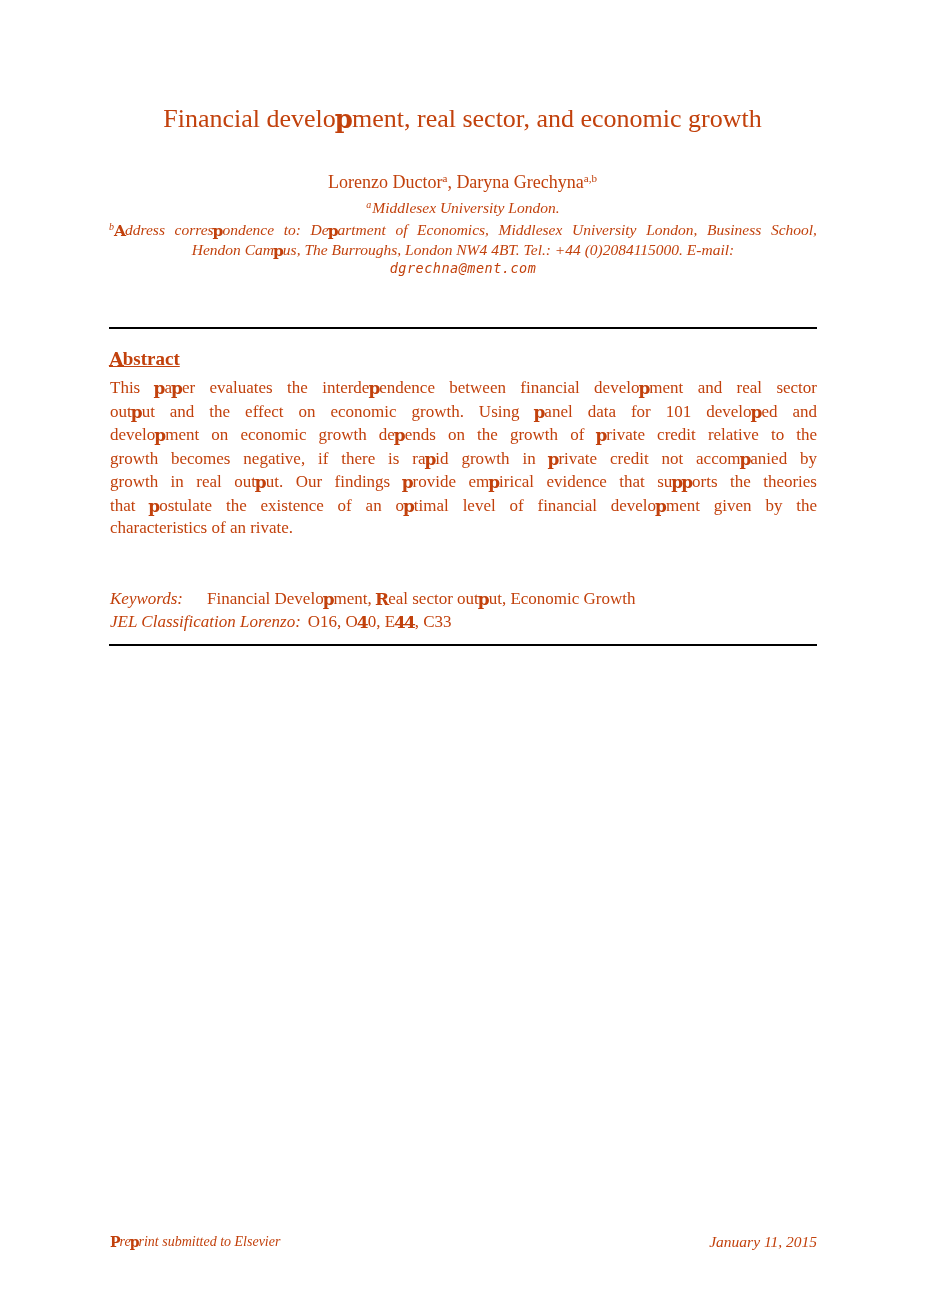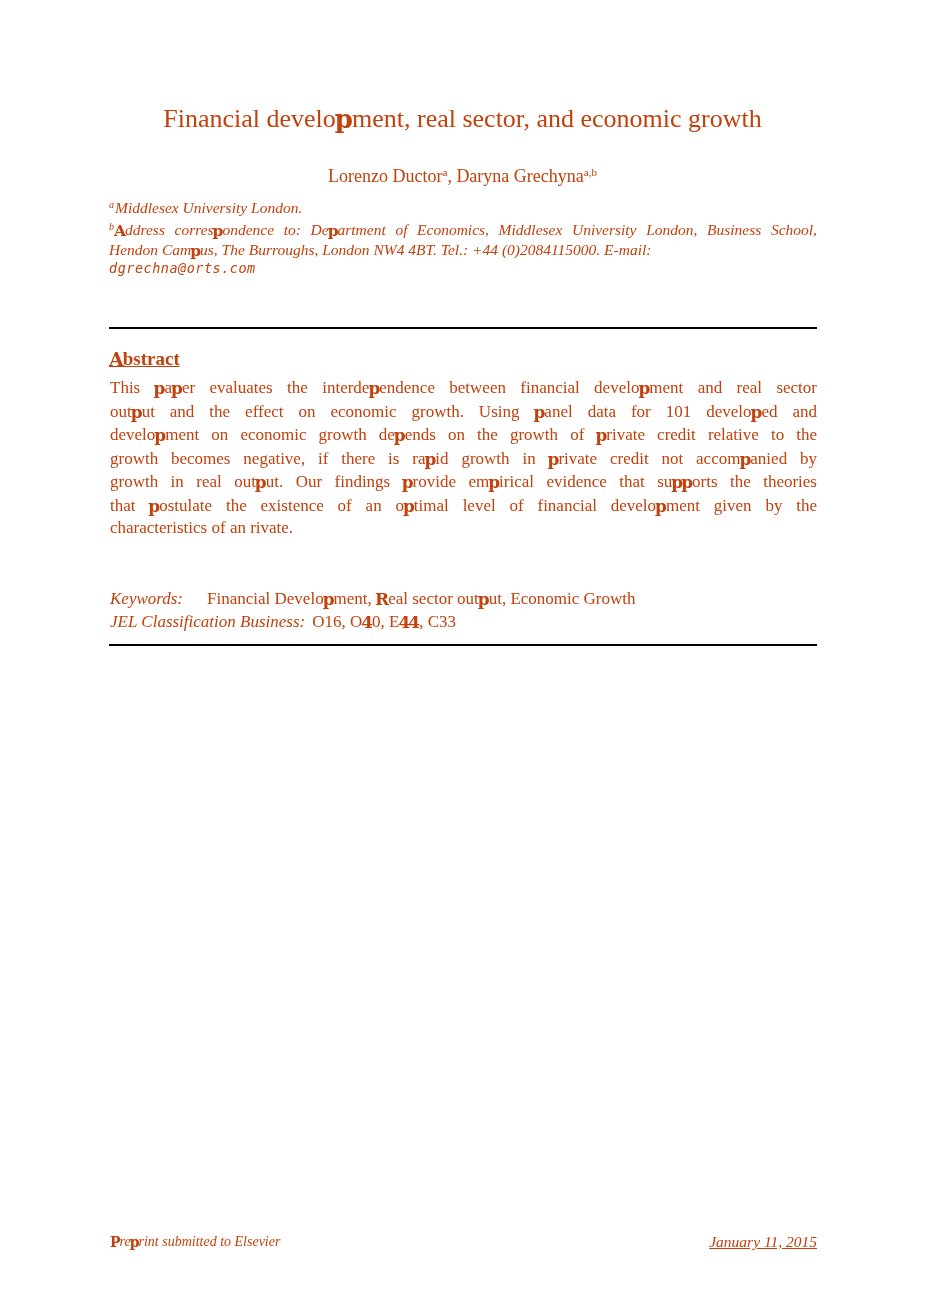--- a/index.html
+++ b/index.html
@@ -19,39 +19,39 @@
     left: 0;
     width: 100%;
     margin: 0;
     text-align: center;
     font-size: 26px;
     font-weight: normal;
     line-height: 34px;
   }
   .authors {
     position: absolute;
-    top: 160px;
+    top: 166px;
     left: 0;
     width: 100%;
     text-align: center;
     font-size: 18px;
     line-height: 24px;
   }
   .authors sup { font-size: 11px; vertical-align: 6px; }
   .affil {
     position: absolute;
     top: 195px;
     left: 109px;
     width: 708px;
     font-style: italic;
     font-size: 15.5px;
     line-height: 19.3px;
   }
   .affil sup { font-size: 10px; vertical-align: 5px; margin-right: 1px; }
-  .aline.center { text-align: left; }
+  .aline.center { text-align: center; }
   .aline.just { text-align: justify; text-align-last: justify; }
   .aline.email {
     font-family: "DejaVu Sans Mono", monospace;
     font-size: 13.5px;
     letter-spacing: 0.5px;
   }
   .rule {
     position: absolute;
     left: 109px;
     width: 708px;
@@ -97,21 +97,20 @@
     font-style: italic;
     font-size: 14px;
   }
   .footer-right {
     position: absolute;
     top: 1233px;
     right: 108px;
     font-style: italic;
     font-size: 15.5px;
     text-align: right;
-    text-decoration: underline;
   }
   
   .ag {
     font-weight: bold;
     font-style: normal;
     font-family: "DejaVu Serif", serif;
     position: relative;
     top: 1px;
     margin: 0 -1px;
   }
@@ -122,39 +121,39 @@
 <div class="page">
 
   <h1 class="title">Financial develo<span class="ag">p</span>ment, real sector, and economic growth</h1>
 
   <div class="authors"><span>Lorenzo Ductor</span><sup>a</sup><span>, </span><span>Daryna Grechyna</span><sup>a,b</sup></div>
 
   <div class="affil">
     <div class="aline center"><sup>a</sup><span>Middlesex University London.</span></div>
     <div class="aline just"><sup>b</sup><span><span class="ag">A</span>ddress corres<span class="ag">p</span>ondence to: De<span class="ag">p</span>artment of Economics, Middlesex University London, Business School,</span></div>
     <div class="aline center">Hendon Cam<span class="ag">p</span>us, The Burroughs, London NW4 4BT. Tel.: +44 (0)2084115000. E-mail:</div>
-    <div class="aline center email">dgrechna@orts.com</div>
+    <div class="aline center email">dgrechna@ment.com</div>
   </div>
 
   <div class="rule top"></div>
 
   <div class="abs-head"><span class="ag">A</span>bstract</div>
 
   <div class="abs-body">
     <div class="ln">This <span class="ag">p</span>a<span class="ag">p</span>er evaluates the interde<span class="ag">p</span>endence between financial develo<span class="ag">p</span>ment and real sector</div>
     <div class="ln">out<span class="ag">p</span>ut and the effect on economic growth.  Using <span class="ag">p</span>anel data for 101 develo<span class="ag">p</span>ed and</div>
     <div class="ln">develo<span class="ag">p</span>ment on economic growth de<span class="ag">p</span>ends on the growth of <span class="ag">p</span>rivate credit relative to the</div>
     <div class="ln">growth becomes negative, if there is ra<span class="ag">p</span>id growth in <span class="ag">p</span>rivate credit not accom<span class="ag">p</span>anied by</div>
     <div class="ln">growth in real out<span class="ag">p</span>ut. Our findings <span class="ag">p</span>rovide em<span class="ag">p</span>irical evidence that su<span class="ag">p</span><span class="ag">p</span>orts the theories</div>
     <div class="ln">that <span class="ag">p</span>ostulate the existence of an o<span class="ag">p</span>timal level of financial develo<span class="ag">p</span>ment given by the</div>
     <div class="ln last">characteristics of an rivate.</div>
   </div>
 
   <div class="meta kw"><span class="lbl">Keywords:</span><span>Financial Develo<span class="ag">p</span>ment, <span class="ag">R</span>eal sector out<span class="ag">p</span>ut, Economic Growth</span></div>
 
-  <div class="meta jel"><span class="lbl">JEL Classification Business:</span><span>O16, O<span class="ag">4</span>0, E<span class="ag">4</span><span class="ag">4</span>, C33</span></div>
+  <div class="meta jel"><span class="lbl">JEL Classification Lorenzo:</span><span>O16, O<span class="ag">4</span>0, E<span class="ag">4</span><span class="ag">4</span>, C33</span></div>
 
   <div class="rule bottom"></div>
 
   <div class="footer-left"><span class="ag">P</span>re<span class="ag">p</span>rint submitted to Elsevier</div>
   <div class="footer-right">January 11, 2015</div>
 
 </div>
 
 </body></html>

